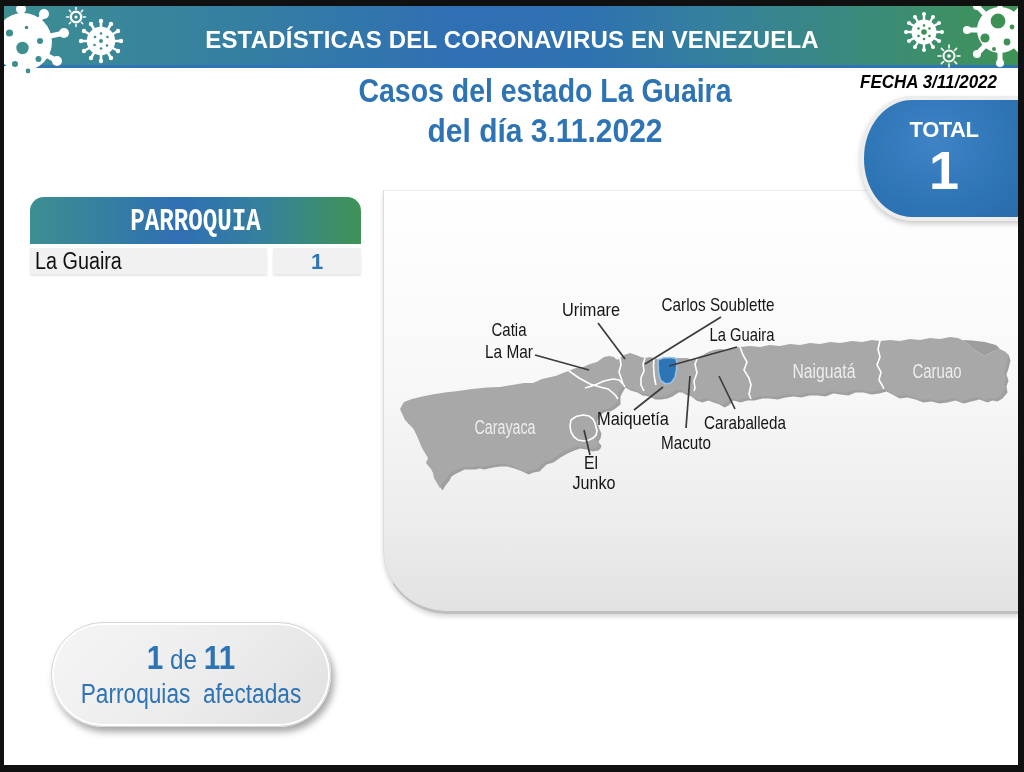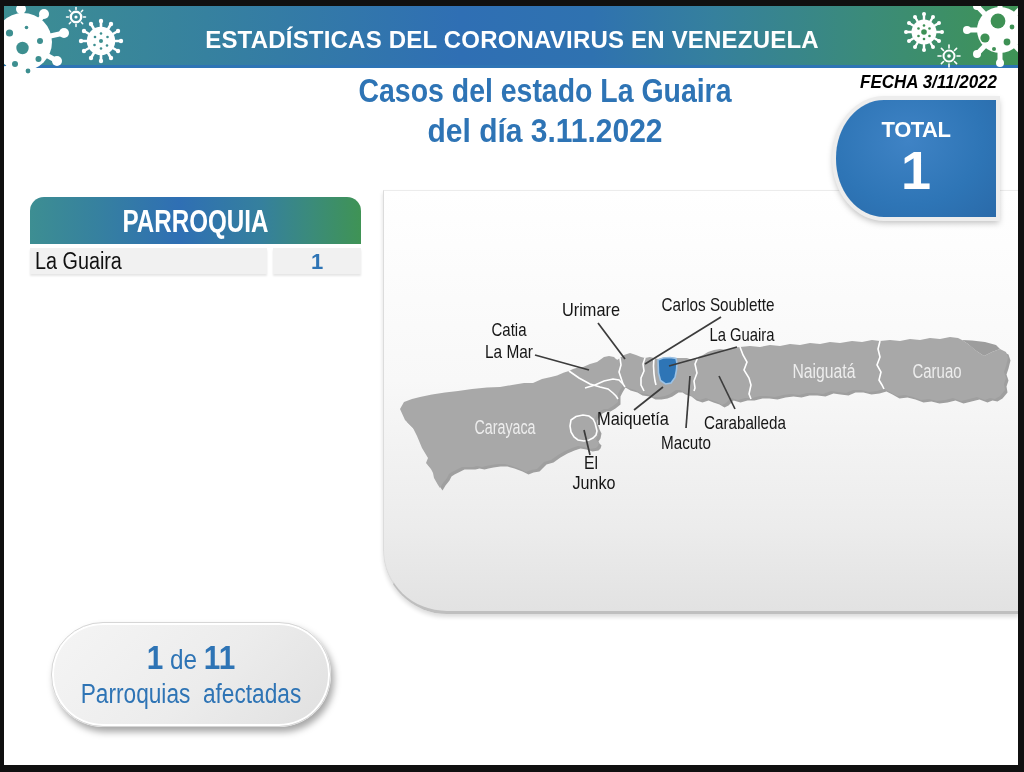--- a/index.html
+++ b/index.html
@@ -16,34 +16,34 @@
 <div class="abs" id="underline" style="left:4px;top:65px;width:1014px;height:3px;background:#2e74b5;"></div>
 
 <div class="abs" id="bandtext" style="left:0px;top:26px;width:1024px;text-align:center;
   color:#ffffff;font-weight:bold;font-size:24px;letter-spacing:0.2px;white-space:nowrap;">ESTADÍSTICAS DEL CORONAVIRUS EN VENEZUELA</div>
 
 <div class="abs" id="panel" style="left:383px;top:190px;width:635px;height:420px;
   background:linear-gradient(180deg,#ffffff 0%,#f8f8f8 45%,#ececec 80%,#e2e2e2 100%);
   border-radius:0 0 0 64px;border-left:1px solid #dcdcdc;border-bottom:3px solid #bfbfbf;
   box-shadow:0 3px 4px rgba(0,0,0,0.14);border-top:1px solid #ececec;"></div>
 
-<div class="abs" id="total" style="left:836px;top:100px;width:160px;height:117px;
+<div class="abs" id="total" style="left:864px;top:100px;width:160px;height:117px;
   background:radial-gradient(ellipse at 45% 35%, #3f83c5 0%, #2e75b6 60%, #2a6aa9 100%);
   border-radius:48px 0 0 48px / 58px 0 0 58px;box-shadow:0 0 0 4px #ededed, 0 3px 6px 3px rgba(0,0,0,0.25);">
 
   <div style="position:absolute;left:0;top:17px;width:100%;text-align:center;color:#fff;
     font-weight:bold;font-size:22px;letter-spacing:-0.5px;">TOTAL</div>
 
   <div style="position:absolute;left:0;top:39px;width:100%;text-align:center;color:#fff;
     font-weight:bold;font-size:54px;">1</div>
 </div>
 
 <div class="abs" id="thead" style="left:30px;top:197px;width:331px;height:47px;
   background:linear-gradient(90deg,#3d8e92 0%,#36819f 20%,#2f6fb4 45%,#35809d 70%,#3b8b7a 85%,#3f9355 100%);
-  border-radius:14px 14px 0 0;">
+  border-radius:14px 14px 0 0;font-family:Liberation Mono, monospace;">
   <div style="position:absolute;left:0;top:7px;width:100%;text-align:center;color:#fff;
     font-weight:bold;font-size:31px;transform:scaleX(0.78);">PARROQUIA</div>
 </div>
 
 <div class="abs" id="cell1" style="left:30px;top:248px;width:237px;height:26px;background:#f1f1f1;
   box-shadow:0 2px 2px rgba(0,0,0,0.10);">
   <div style="position:absolute;left:5px;top:0px;font-size:23px;color:#111;transform:scaleX(0.86);transform-origin:0 50%;">La Guaira</div>
 </div>
 
 <div class="abs" id="cell2" style="left:273px;top:248px;width:88px;height:26px;background:#f1f1f1;

